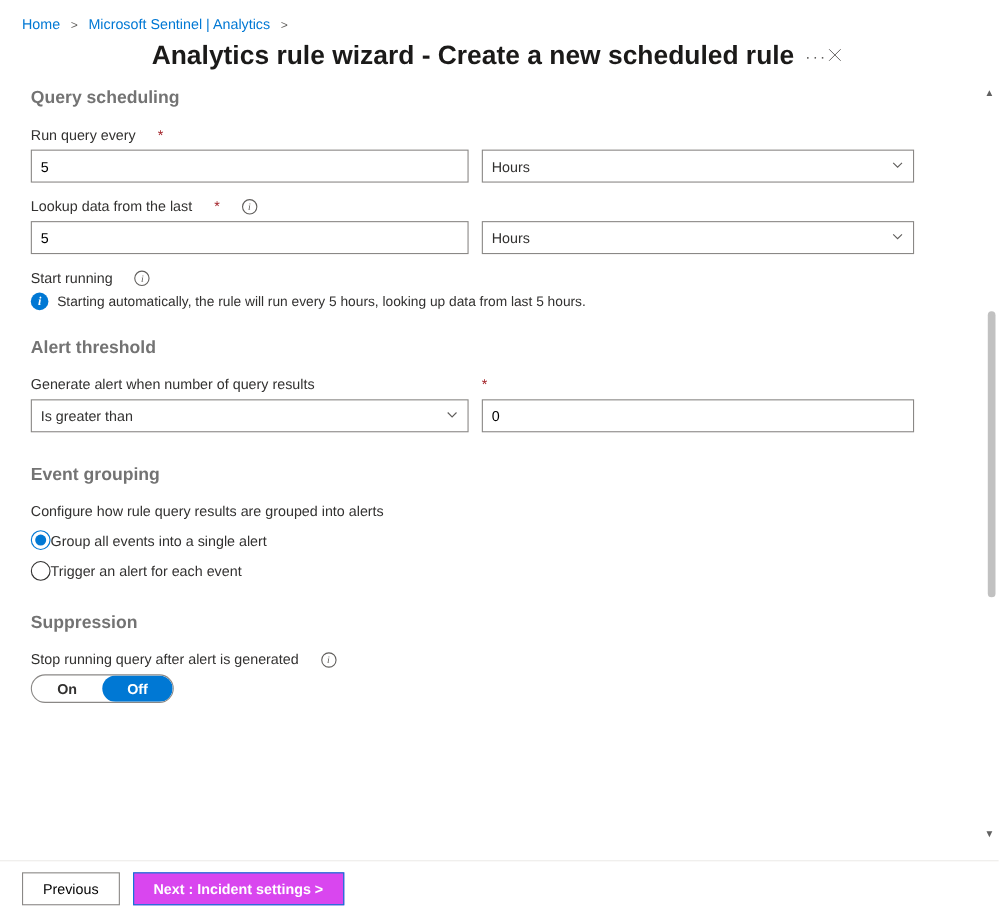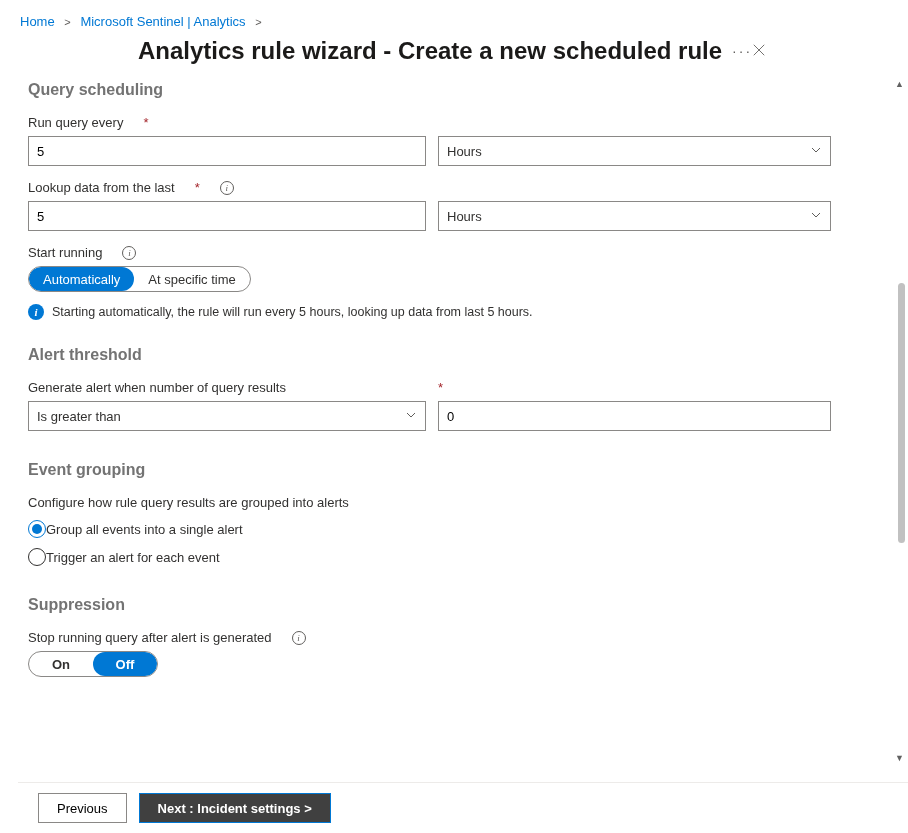--- a/index.html
+++ b/index.html
@@ -97,29 +97,29 @@
   display: inline-flex; border: 1px solid #8a8886; border-radius: 14px;
   height: 26px; width: 130px; overflow: hidden; align-items: stretch;
 }
 .toggle-pill .seg {
   flex: 1; display: flex; align-items: center; justify-content: center;
   font-size: 13px; cursor: pointer; font-weight: bold;
 }
 .toggle-pill .seg.active { background: #0078d4; color: #fff; border-radius: 14px; }
 
 .footer {
-  position: absolute; left: 18px; right: 0; bottom: 0;
+  position: absolute; left: 0; right: 0; bottom: 0;
   border-top: 1px solid #edebe9; padding: 10px 20px; display: flex; gap: 12px;
   background: #fff;
 }
 .btn {
   height: 30px; padding: 0 18px; font-size: 13px; cursor: pointer;
   border: 1px solid #8a8886; background: #fff; font-family: inherit;
 }
-.btn.primary { background: #404040; color: #fff; border-color: #0078d4; font-weight: 600; }
+.btn.primary { background: #d946ef; color: #fff; border-color: #0078d4; font-weight: 600; }
 </style>
 </head>
 <body>
 
 <div class="breadcrumb">
   <a href="#">Home</a>
   <span class="sep">&gt;</span>
   <a href="#">Microsoft Sentinel | Analytics</a>
   <span class="sep">&gt;</span>
 </div>
@@ -171,24 +171,20 @@
                 <path d="M2 4 L6 8 L10 4"></path>
               </svg></span>
       </div>
     </div>
   </div>
 
   <div class="fld-label">
     <span>Start running</span>
     <span class="info-icon">i</span>
   </div>
-  <div class="pill-group">
-    <div class="pill active">Automatically</div>
-    <div class="pill">At specific time</div>
-  </div>
 
   <div class="info-msg">
     <span class="info-badge">i</span>
     <span>Starting automatically, the rule will run every 5 hours, looking up data from last 5 hours.</span>
   </div>
 
   <h2 class="section-h">Alert threshold</h2>
   <div class="row" style="margin-bottom:6px;">
     <div class="col-a fld-label" style="margin-bottom:0">Generate alert when number of query results</div>
     <div class="col-b fld-label" style="margin-bottom:0">

